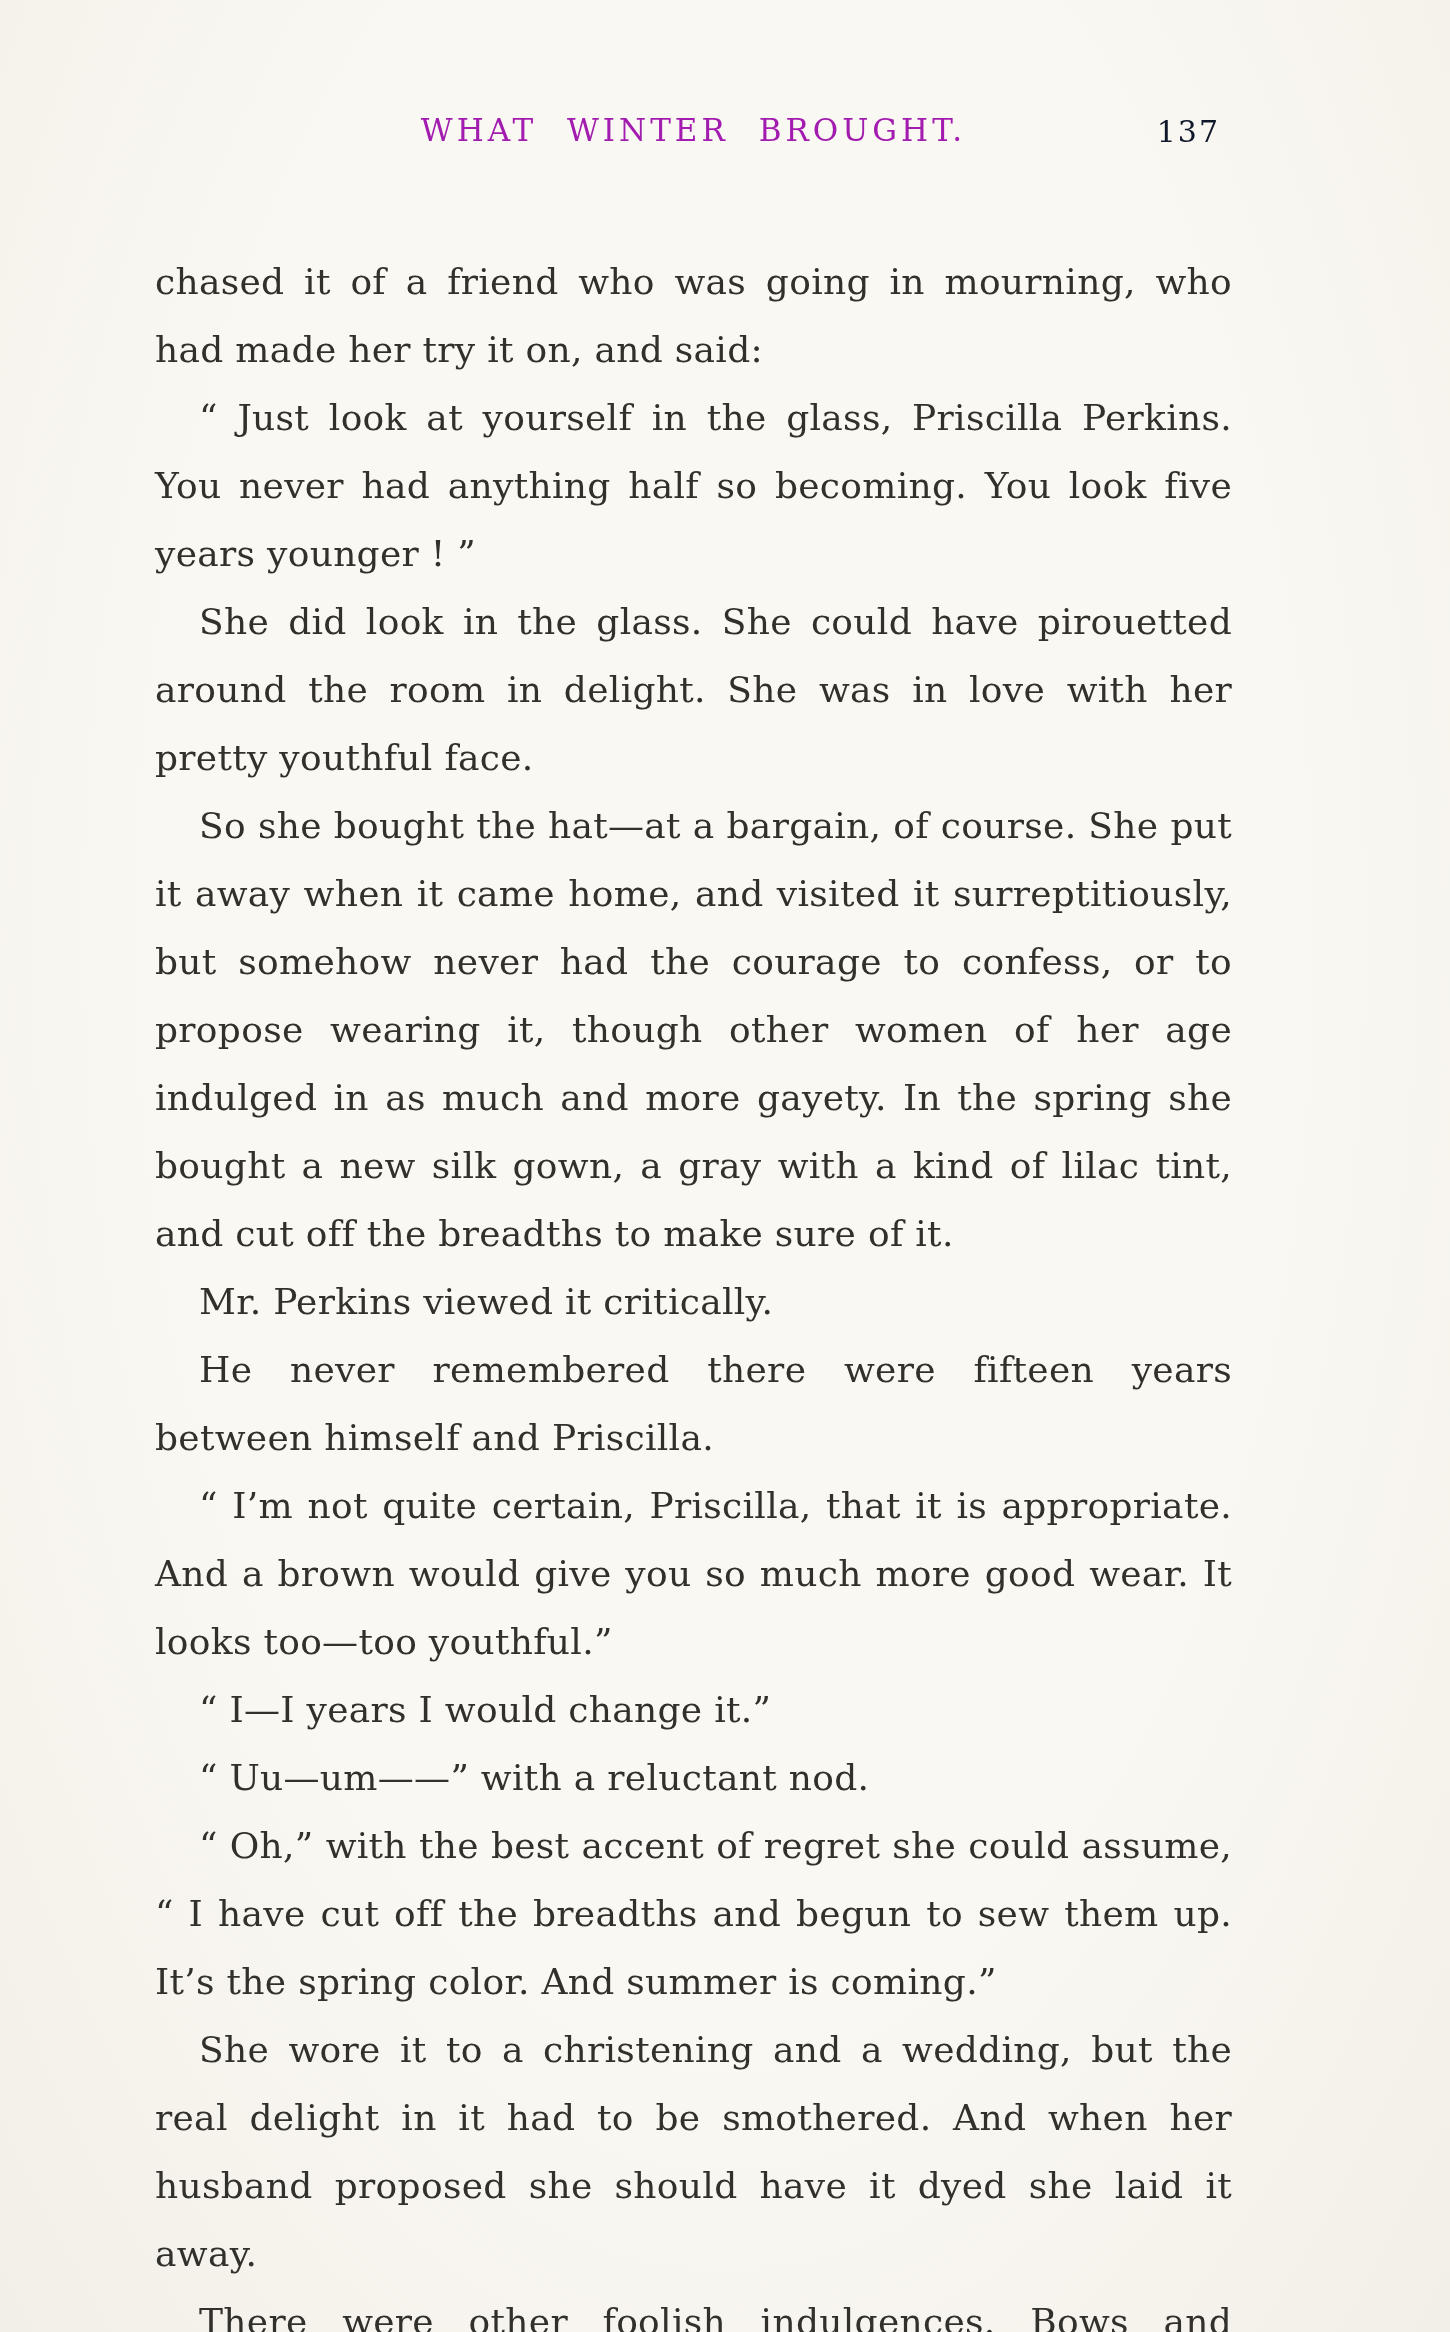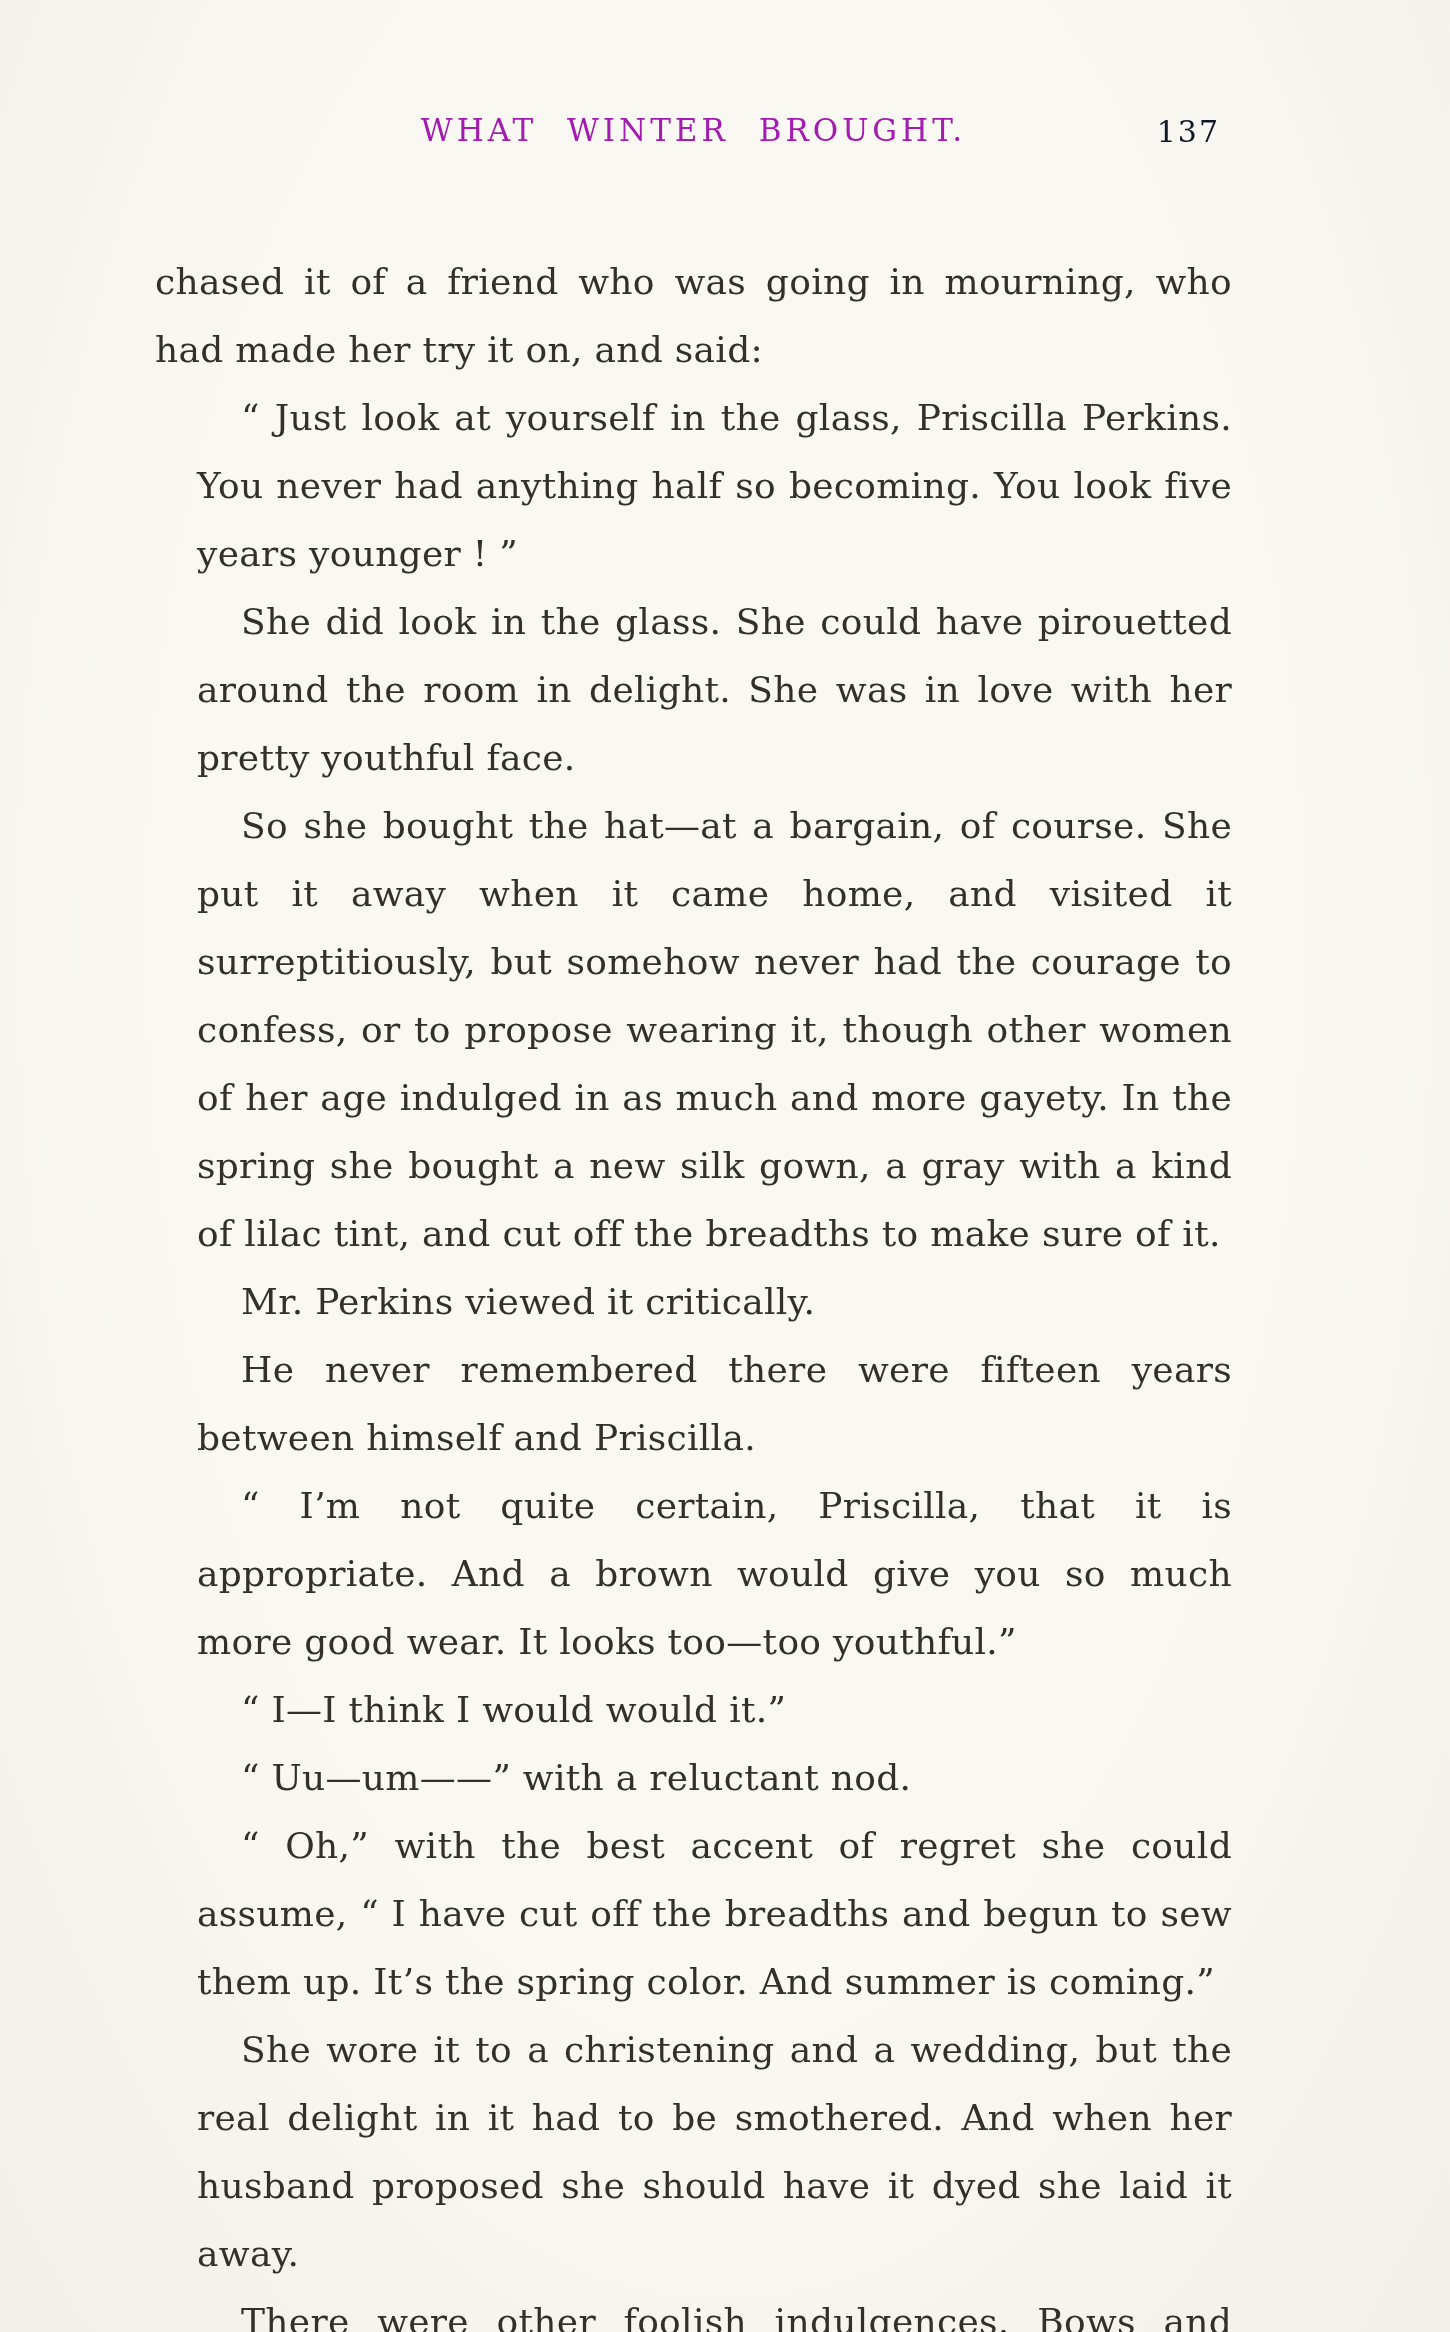--- a/index.html
+++ b/index.html
@@ -47,21 +47,20 @@
     font-size: 36px;
     line-height: 68px;
     text-align: justify;
     letter-spacing: 0.3px;
   }
   .text-block p {
     margin: 0;
   }
   .text-block p.indent {
     text-indent: 44px;
-    margin-left: 42px;
   }
   .text-block p.noindent {
     text-indent: 0;
   }
 </style>
 </head>
 <body>
 
 <div class="page">
 
@@ -71,20 +70,20 @@
   </div>
 
   <div class="text-block">
     <p class="noindent">chased it of a friend who was going in mourning, who had made her try it on, and said:</p>
     <p class="indent">“ Just look at yourself in the glass, Priscilla Perkins. You never had anything half so becoming. You look five years younger ! ”</p>
     <p class="indent">She did look in the glass.  She could have pirouetted around the room in delight.  She was in love with her pretty youthful face.</p>
     <p class="indent">So she bought the hat—at a bargain, of course.  She put it away when it came home, and visited it surreptitiously, but somehow never had the courage to confess, or to propose wearing it, though other women of her age indulged in as much and more gayety.  In the spring she bought a new silk gown, a gray with a kind of lilac tint, and cut off the breadths to make sure of it.</p>
     <p class="indent">Mr. Perkins viewed it critically.</p>
     <p class="indent">He never remembered there were fifteen years between himself and Priscilla.</p>
     <p class="indent">“ I’m not quite certain, Priscilla, that it is appropriate. And a brown would give you so much more good wear. It looks too—too youthful.”</p>
-    <p class="indent">“ I—I think I would would it.”</p>
+    <p class="indent">“ I—I years I would change it.”</p>
     <p class="indent">“ Uu—um——” with a reluctant nod.</p>
     <p class="indent">“ Oh,” with the best accent of regret she could assume, “ I have cut off the breadths and begun to sew them up.  It’s the spring color.  And summer is coming.”</p>
     <p class="indent">She wore it to a christening and a wedding, but the real delight in it had to be smothered.  And when her husband proposed she should have it dyed she laid it away.</p>
     <p class="indent">There were other foolish indulgences.  Bows and artificial flowers that she had put on bonnets and worn in her own room with locked doors, then pulled them off and laid them away.  She was so fond of pretty things, gay things, the pleasures of life—and she was</p>
   </div>
 
 </div>
 
 </body></html>

